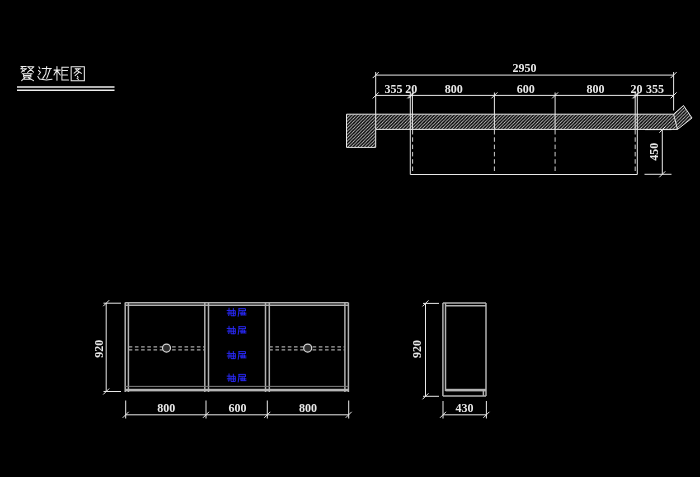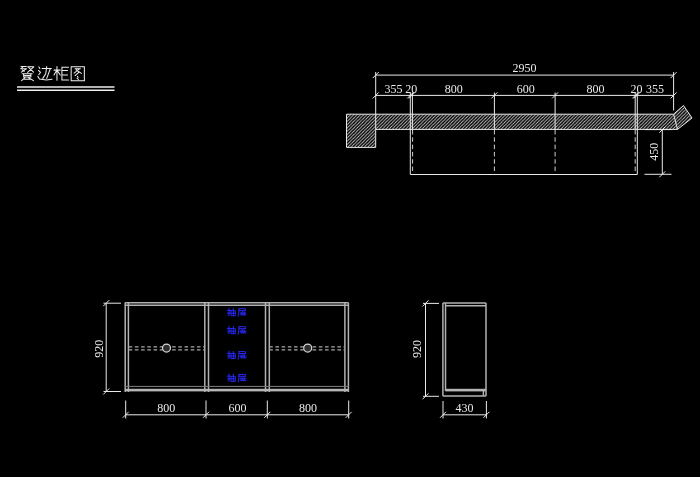--- a/index.html
+++ b/index.html
@@ -1,16 +1,16 @@
 <!DOCTYPE html>
 <html><head>
 <meta charset="utf-8">
 <style>
   html,body{margin:0;padding:0;background:#000;}
-  .page{position:relative;width:700px;height:477px;background:#c2410c;overflow:hidden;}
+  .page{position:relative;width:700px;height:477px;background:#c2410c;overflow:hidden;font-weight:bold;}
   svg{display:block;}
   text{font-family:"Liberation Serif", serif;fill:#e9e9e9;}
 </style>
 </head>
 <body>
 <div class="page">
 <svg width="700" height="477" viewBox="0 0 700 477" style="will-change:transform">
 <defs>
 
   <pattern id="hat" patternUnits="userSpaceOnUse" width="3.3" height="3.3">

